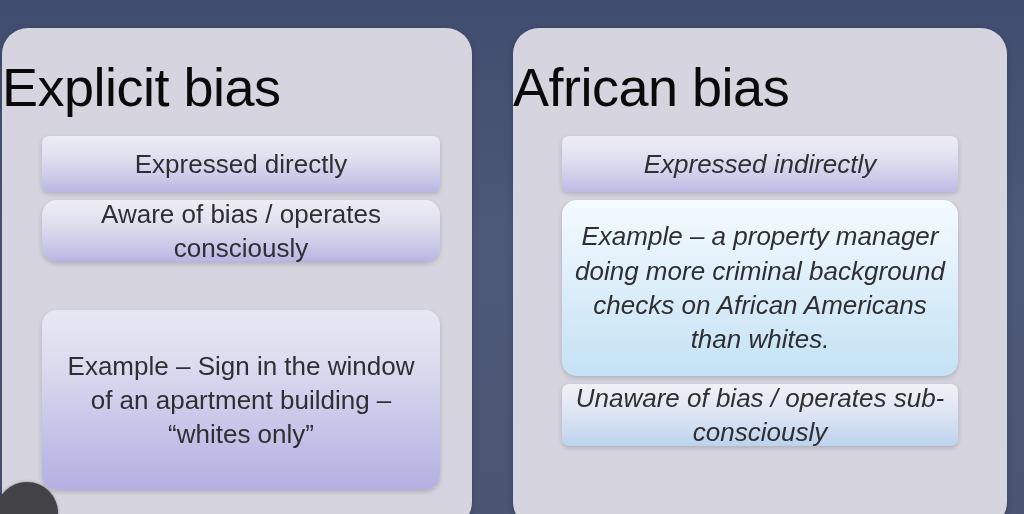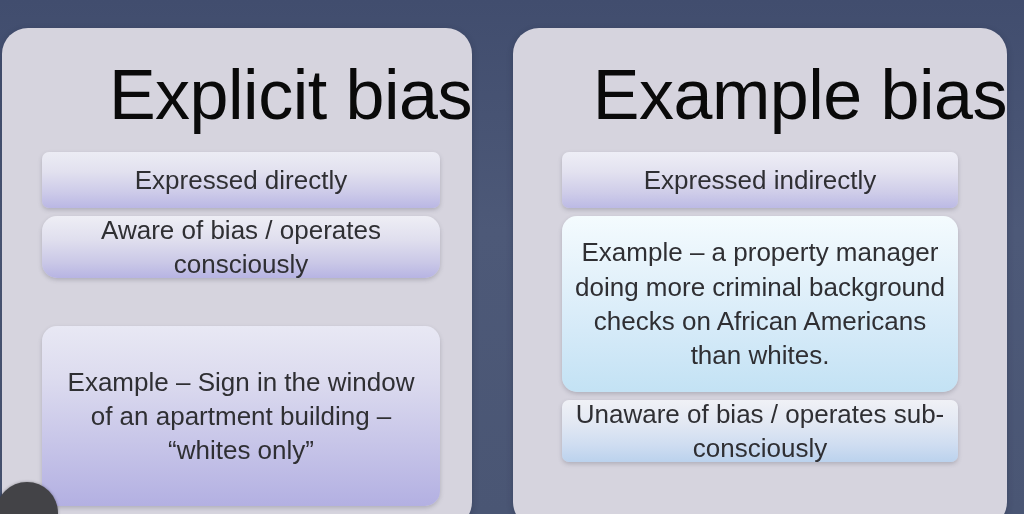--- a/index.html
+++ b/index.html
@@ -29,24 +29,24 @@
     height: 500px;
     background: #d6d4de;
     border-radius: 26px;
     box-shadow: 0 2px 6px rgba(30,34,52,0.30);
     overflow: hidden;
   }
   #panel-left  { left: 2px;   width: 470px; }
   #panel-right { left: 513px; width: 494px; }
 
   .panel-title {
-    text-align: right;
+    text-align: left;
     color: #0a0a0a;
     font-weight: 300;
-    font-size: 70px;
+    font-size: 54px;
     line-height: 1;
     letter-spacing: -0.5px;
     margin: 0;
     padding-top: 32px;
     white-space: nowrap;
   }
 
   .boxes {
     margin-top: 22px;
   }
@@ -83,21 +83,21 @@
   }
   .lbox-3 {
     height: 180px;
     border-radius: 15px;
     padding: 0 10px;
     background: linear-gradient(180deg, #e8e8f4 0%, #dddcef 28%, #c9c7e9 62%, #b3b0e2 100%);
     margin-top: 48px;
   }
 
   
-  #panel-right .boxes { padding: 0 36px; }
+  #panel-right .boxes { padding: 0 36px; font-style: italic; }
   #panel-right .box   { width: 396px; }
 
   .rbox-1 {
     height: 56px;
     border-radius: 7px;
     background: linear-gradient(180deg, #eeeef6 0%, #e3e2f0 35%, #cfcde9 72%, #bcbae5 100%);
   }
   .rbox-2 {
     height: 62px;
     border-radius: 7px;
@@ -139,21 +139,21 @@
       <div class="box lbox-2">
         <span class="box-text">Aware of bias / operates consciously</span>
       </div>
       <div class="box lbox-3">
         <span class="box-text">Example – Sign in the window of an apartment building – “whites only”</span>
       </div>
     </div>
   </section>
 
   <section class="panel" id="panel-right">
-    <h1 class="panel-title">Example bias</h1>
+    <h1 class="panel-title">African bias</h1>
     <div class="boxes">
       <div class="box rbox-1">
         <span class="box-text">Expressed indirectly</span>
       </div>
       <div class="box rbox-3">
         <span class="box-text">Example – a property manager doing more criminal background checks on African Americans than whites.</span>
       </div>
       <div class="box rbox-2">
         <span class="box-text">Unaware of bias / operates sub-consciously</span>
       </div>

